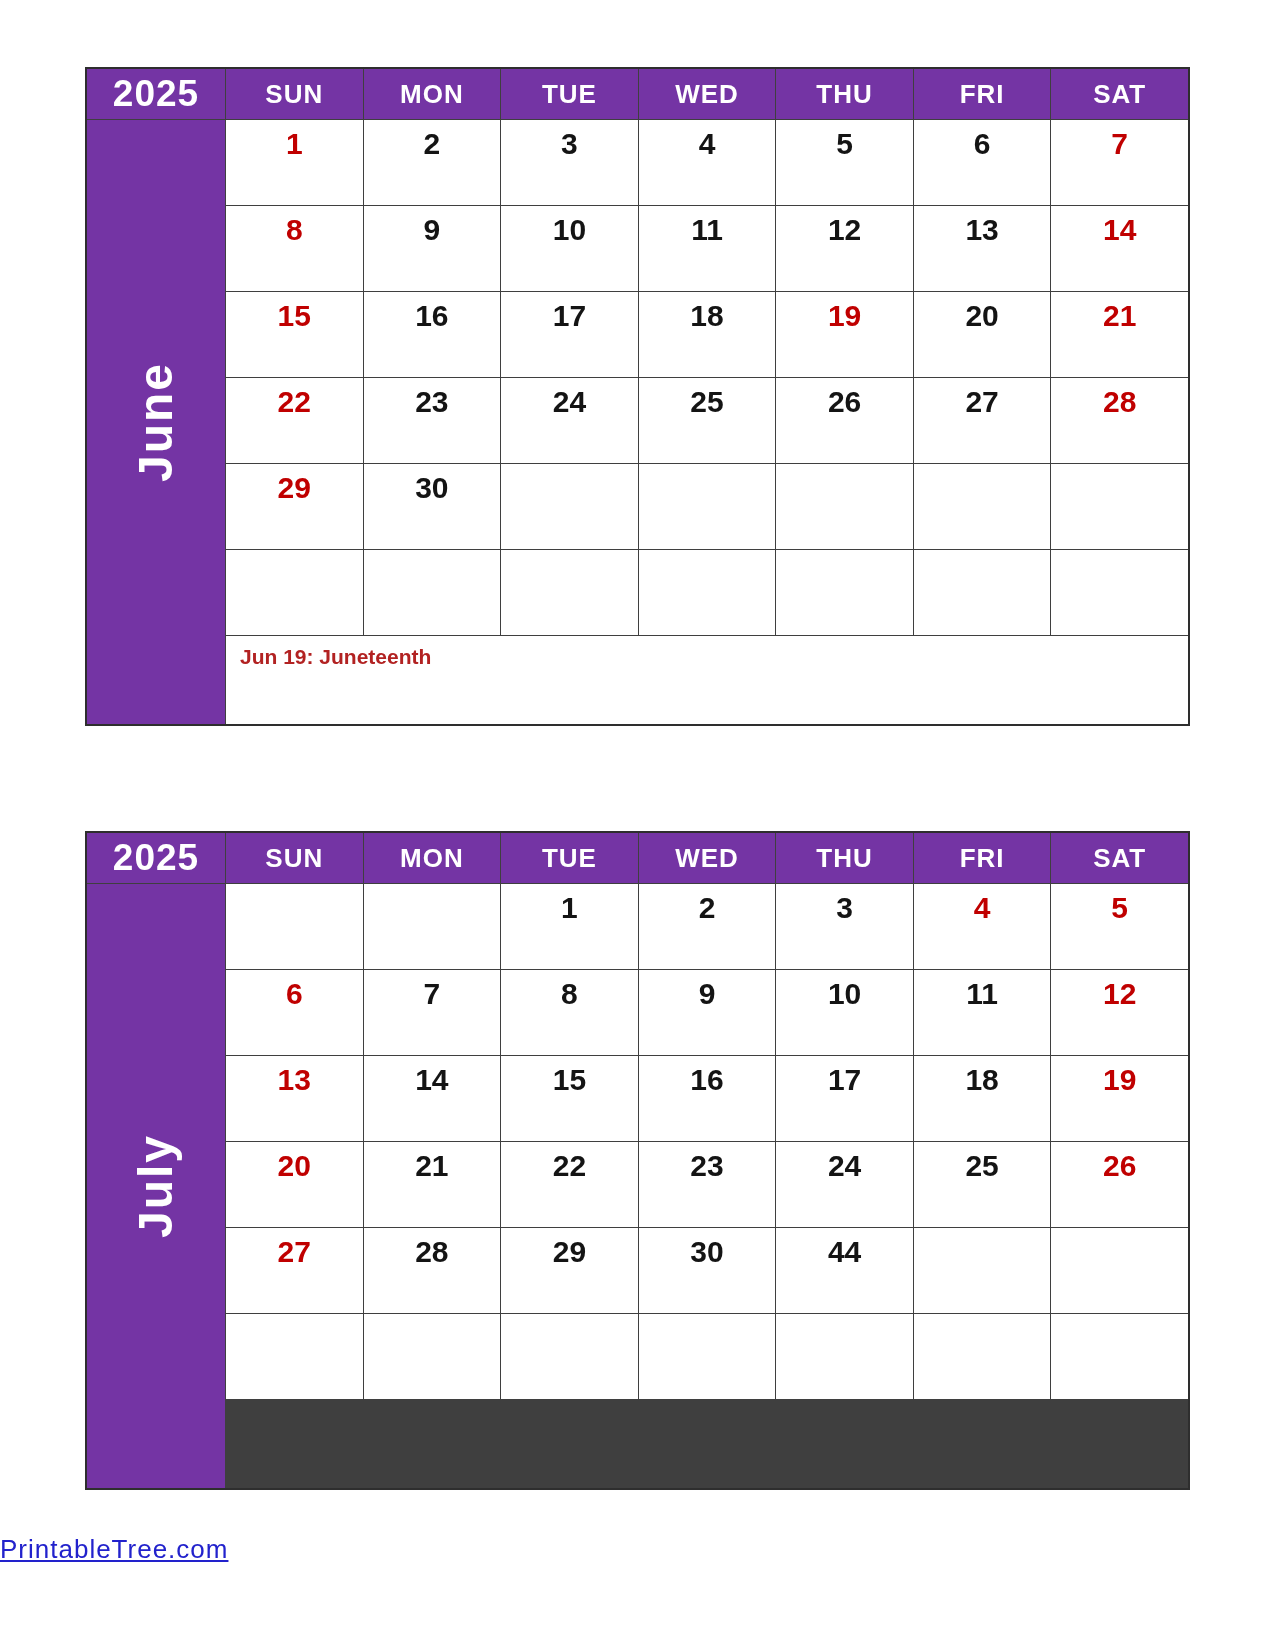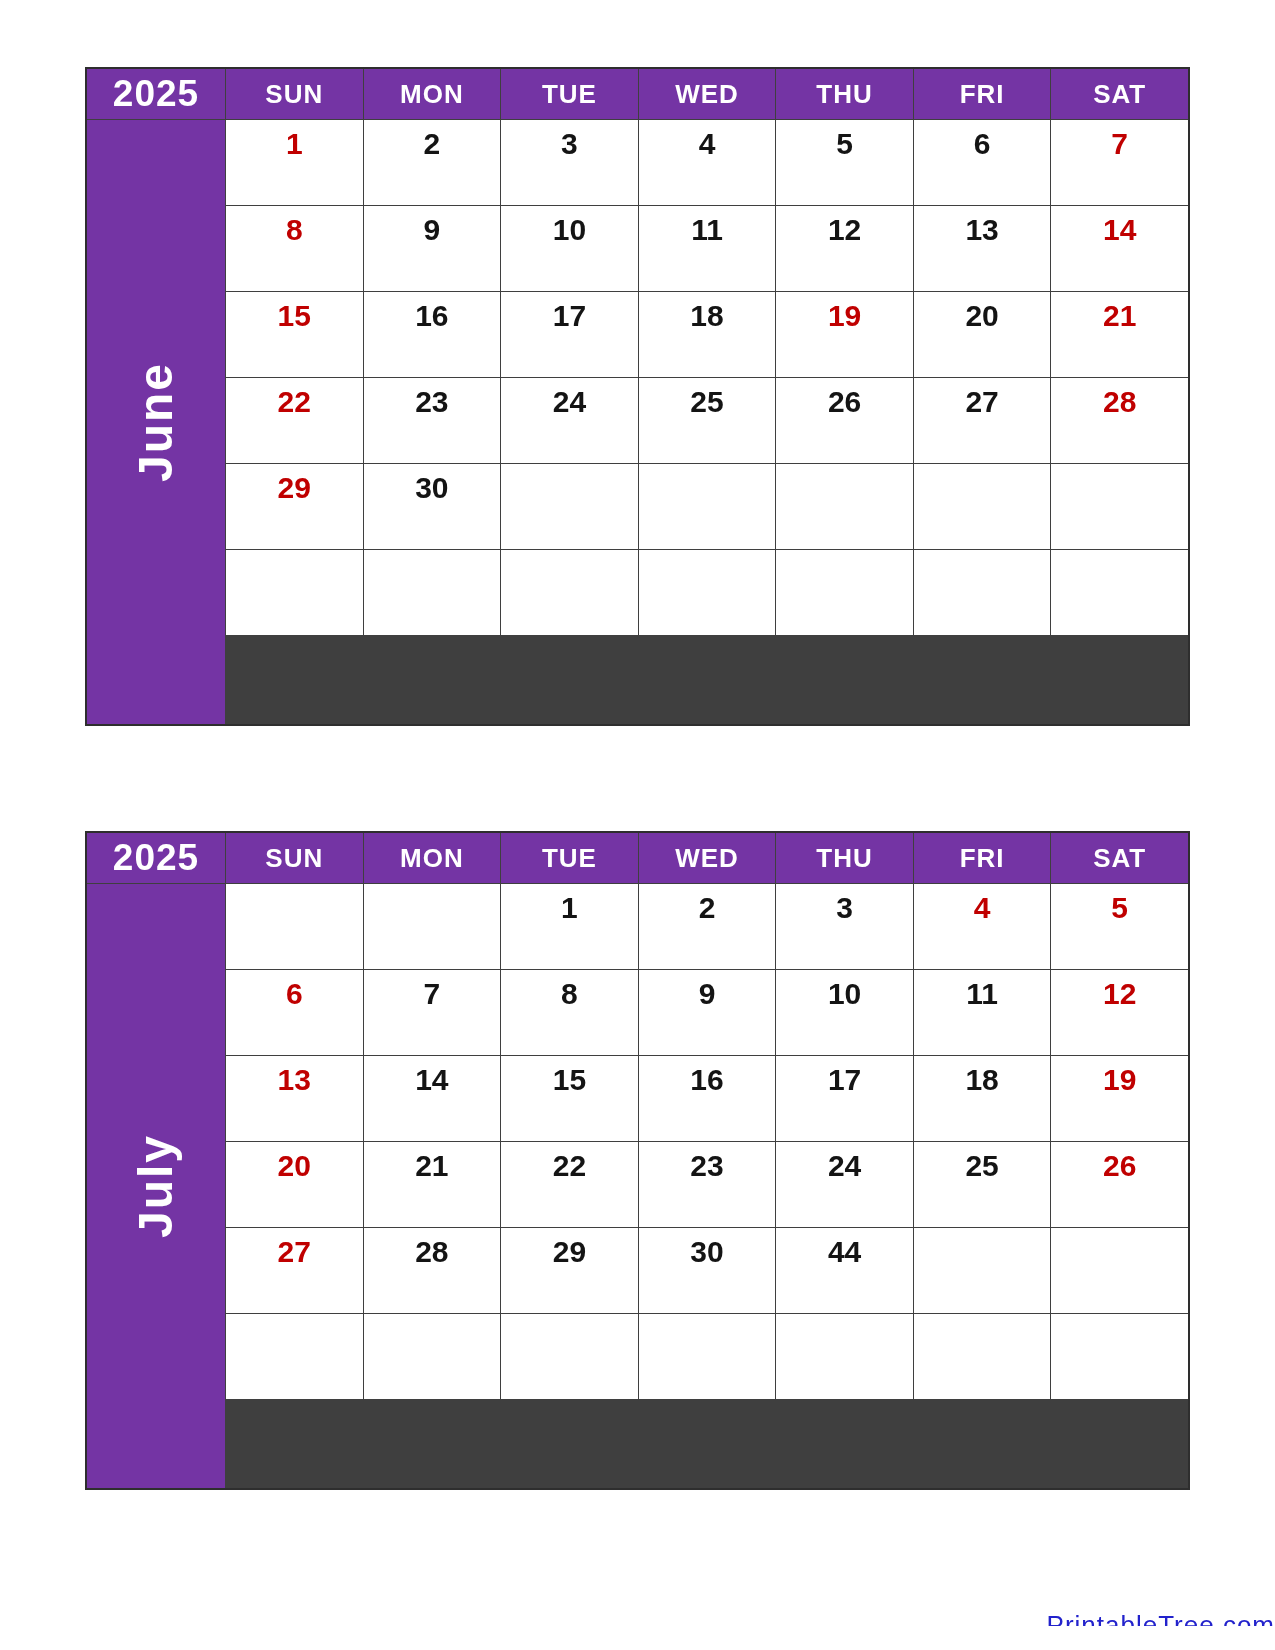--- a/index.html
+++ b/index.html
@@ -88,22 +88,22 @@
   .holiday {
     grid-column: 2 / -1;
     padding: 9px 14px;
     font-size: 21px;
     font-weight: bold;
     color: var(--holiday-red);
     text-align: left;
   }
 
   .footer {
-    margin-top: 120px;
-    text-align: right;
+    margin-top: 44px;
+    text-align: left;
   }
   .footer a {
     color: var(--link-blue);
     font-size: 26px;
     text-decoration: underline;
     letter-spacing: 1px;
     cursor: pointer;
   }
 </style>
 </head>
@@ -158,20 +158,21 @@
       <div class="cell day-cell"></div>
       <div class="cell day-cell"></div>
       <div class="cell day-cell"></div>
       <div class="cell day-cell"></div>
       <div class="cell day-cell"></div>
       <div class="cell day-cell"></div>
       <div class="cell day-cell"></div>
       <div class="cell day-cell"></div>
       <div class="cell day-cell"></div>
       <div class="cell day-cell"></div>
+      <div class="cell holiday">Jun 19: Juneteenth</div>
     </section>
 
   <section class="calendar second">
       <div class="cell hd year">2025</div>
       <div class="cell hd dayname">SUN</div>
       <div class="cell hd dayname">MON</div>
       <div class="cell hd dayname">TUE</div>
       <div class="cell hd dayname">WED</div>
       <div class="cell hd dayname">THU</div>
       <div class="cell hd dayname">FRI</div>

